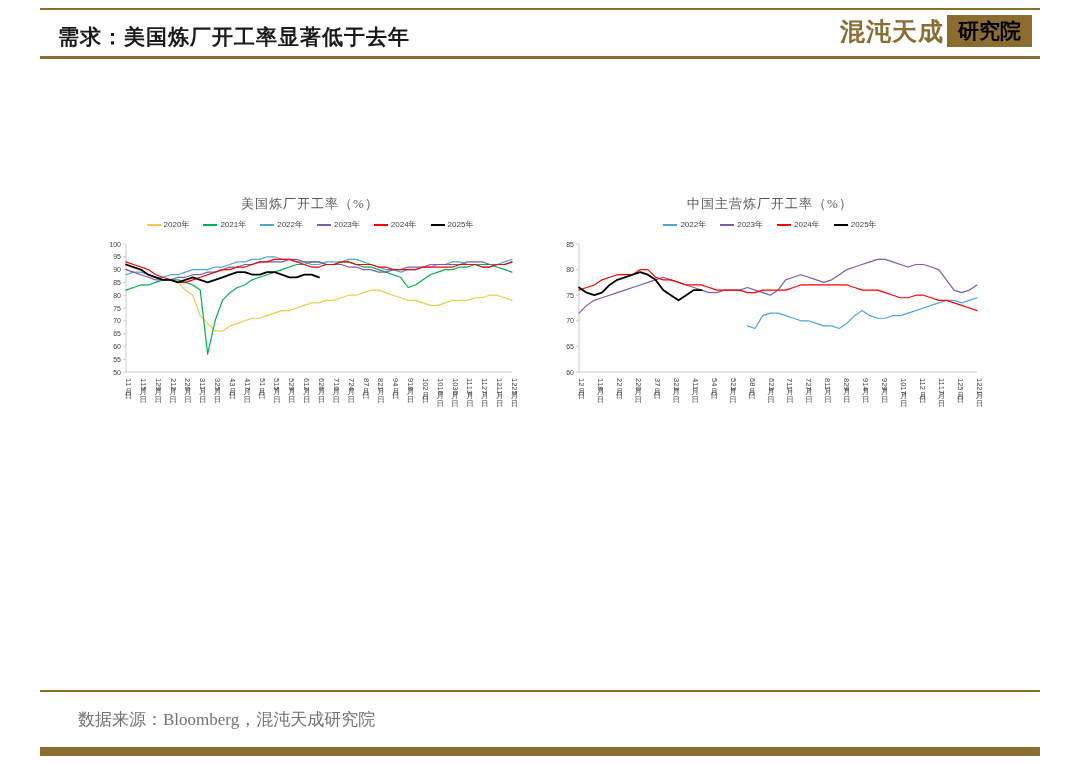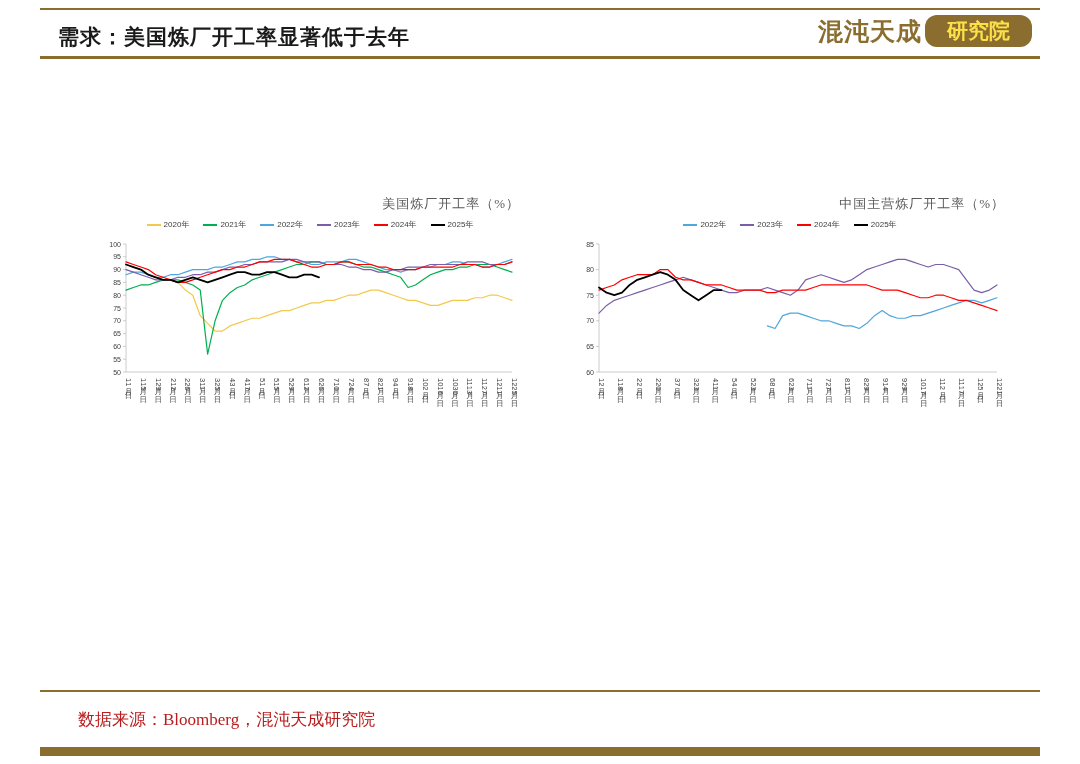--- a/index.html
+++ b/index.html
@@ -58,25 +58,25 @@
   .logo-text {
     font-size: 25px;
     font-weight: bold;
     color: #8a6d2f;
     letter-spacing: 1px;
     font-family: Liberation Mono, monospace;
   }
   .logo-badge {
     margin-left: 3px;
     background: #8a6d2f;
-    color: #fde047;
+    color: #000000;
     font-size: 21px;
     font-weight: bold;
-    padding: 2px 22px;
-    border-radius: 12px;
+    padding: 2px 11px;
+    border-radius: 0;
     font-family: "Liberation Serif", serif;
   }
   
   .footer-rule {
     position: absolute;
     left: 40px;
     right: 40px;
     top: 690px;
     height: 2px;
     background: #8a6d2f;
@@ -87,33 +87,33 @@
     right: 40px;
     bottom: 8px;
     height: 9px;
     background: #8a6d2f;
   }
   .source {
     position: absolute;
     left: 78px;
     top: 708px;
     font-size: 17px;
-    color: #b91c1c;
+    color: #737373;
     font-family: "Liberation Serif", serif;
     white-space: nowrap;
   }
   
   .panel {
     position: absolute;
   }
   #panel-left  { left: 100px; top: 195px; width: 420px; height: 250px; }
-  #panel-right { left: 575px; top: 195px; width: 430px; height: 250px; }
+  #panel-right { left: 555px; top: 195px; width: 430px; height: 250px; }
 
   .chart-title {
-    text-align: right;
+    text-align: center;
     font-size: 13px;
     color: #595959;
     font-family: "Liberation Serif", serif;
     margin-bottom: 6px;
     letter-spacing: 1px;
   }
   .legend {
     display: flex;
     justify-content: center;
     align-items: center;

